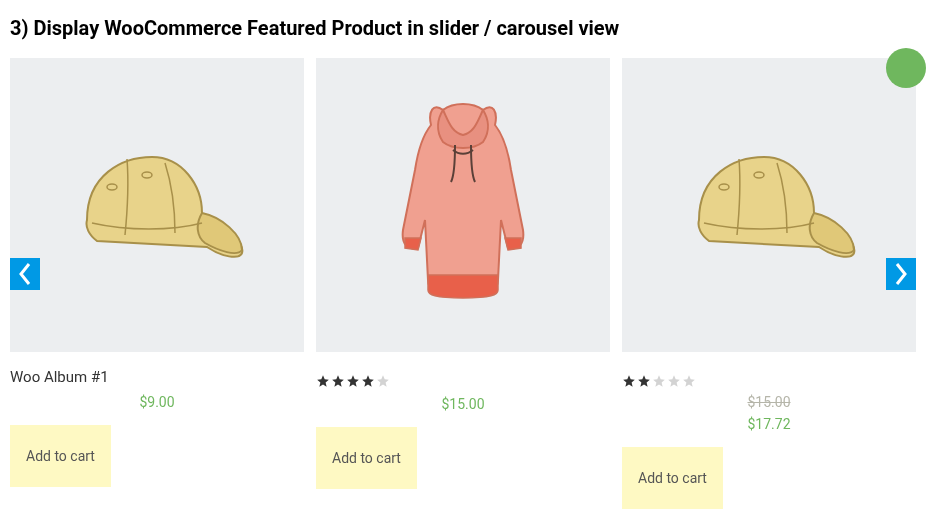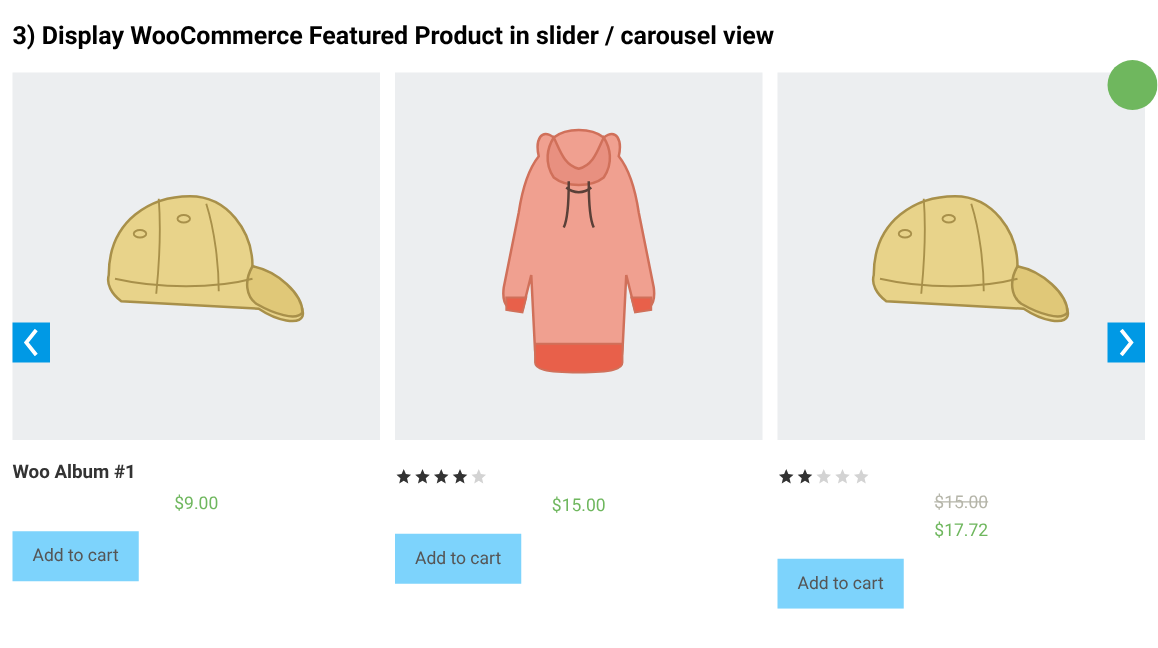--- a/index.html
+++ b/index.html
@@ -67,41 +67,41 @@
       font-size: 12px;
       display: flex;
       align-items: center;
       justify-content: center;
       overflow: hidden;
     }
     .meta { padding: 16px 0 0; }
     .title {
       font-size: 15px;
       color: #333;
-      font-weight: 700;
+      font-weight: 400;
       margin-bottom: 4px;
     }
     .stars { margin: 6px 0 6px; display:flex; gap:1px; }
     .stars svg { width: 14px; height: 14px; }
     .star-fill { fill: #333; }
     .star-empty { fill: #d3d3d3; }
     .price-row { margin: 6px 0 14px; text-align: center; }
     .price { font-size: 14px; color: #6fb75e; }
     .price-strike {
       font-size: 14px;
       color: #b5b5a9;
       text-decoration: line-through;
       display: block;
       margin-bottom: 4px;
     }
     .btn {
-      background: #7dd3fc;
+      background: #fef9c3;
       color: #555;
       border: none;
-      padding: 12px 16px;
+      padding: 23px 16px;
       font-size: 14px;
       cursor: pointer;
       font-family: inherit;
     }
   </style>
 </head>
 <body>
 
 <h2 class="heading">3) Display WooCommerce Featured Product in slider / carousel view</h2>
 

